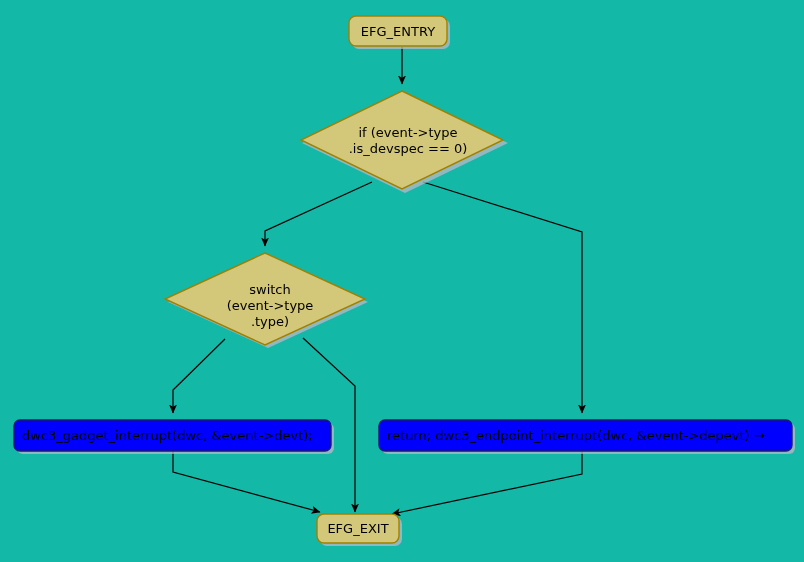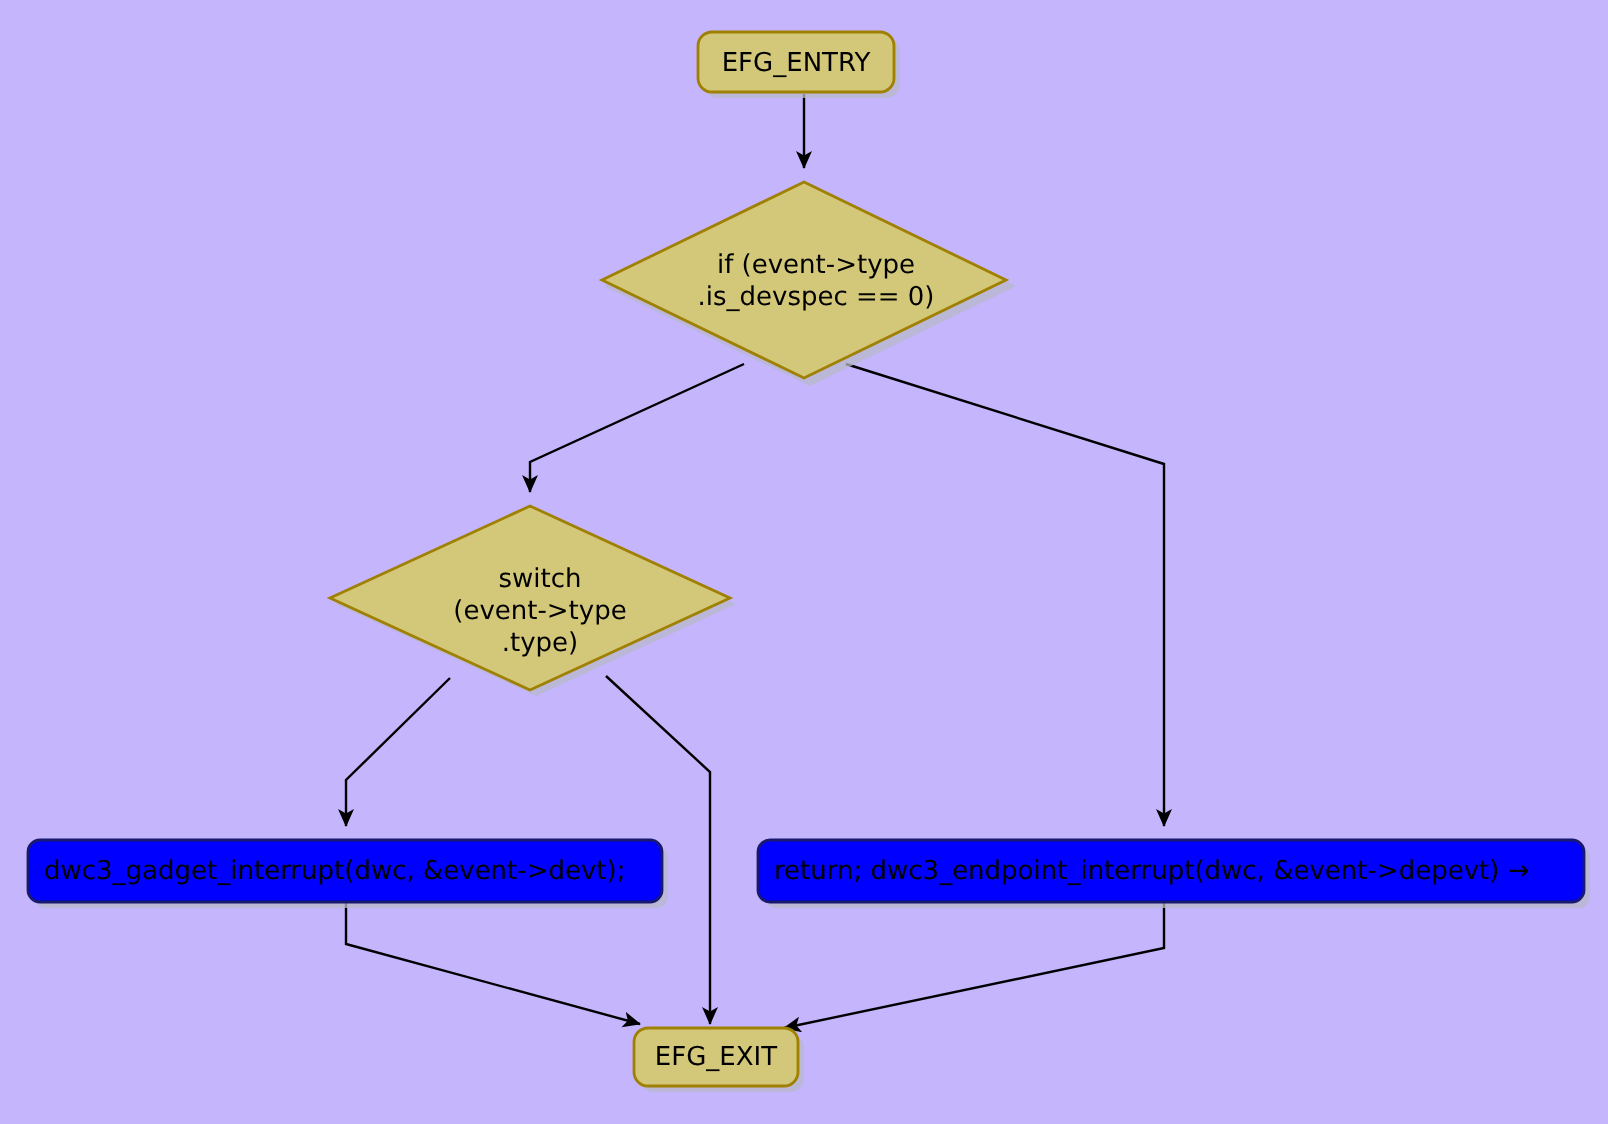--- a/index.html
+++ b/index.html
@@ -4,21 +4,21 @@
 <style>
   html, body {
     margin: 0;
     padding: 0;
     background: #FFFFFF;
   }
   #canvas {
     position: relative;
     width: 804px;
     height: 562px;
-    background: #c4b5fd;
+    background: #14b8a6;
     overflow: hidden;
     font-family: "DejaVu Sans", sans-serif;
   }
   svg#diagram {
     display: block;
     width: 804px;
     height: 562px;
   }
   .node-label {
     font-family: "DejaVu Sans", sans-serif;

